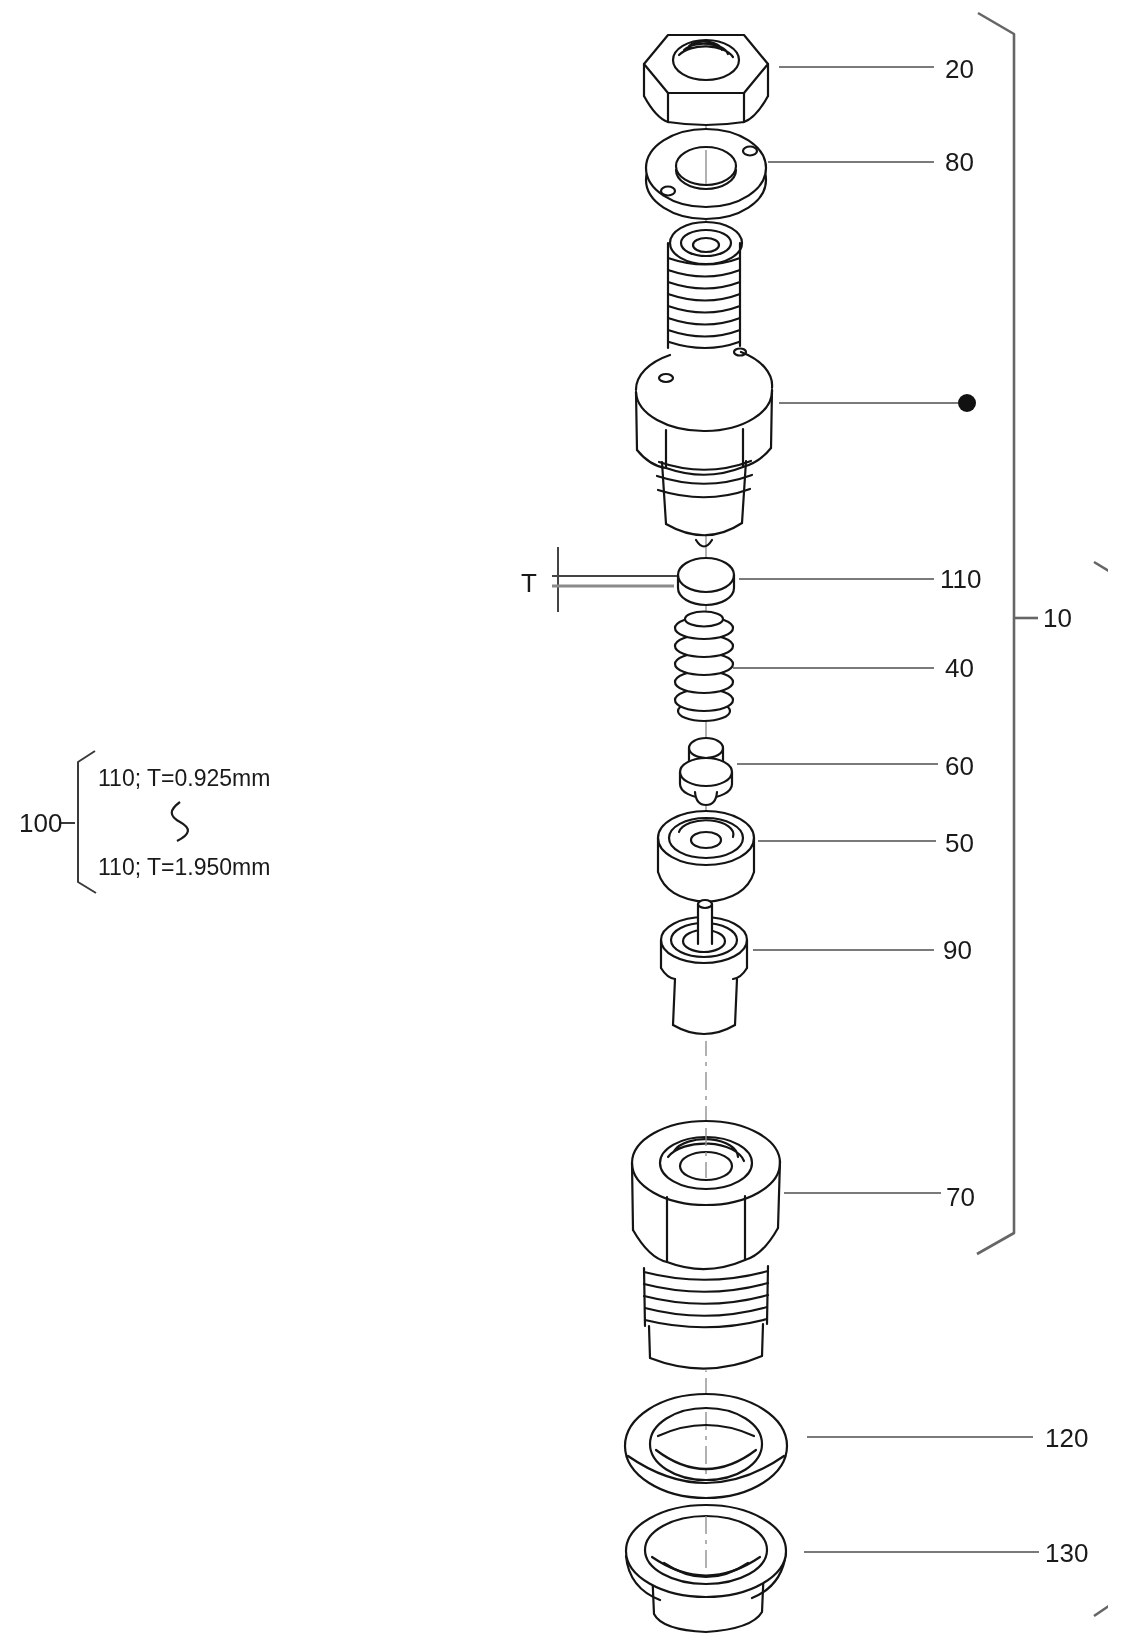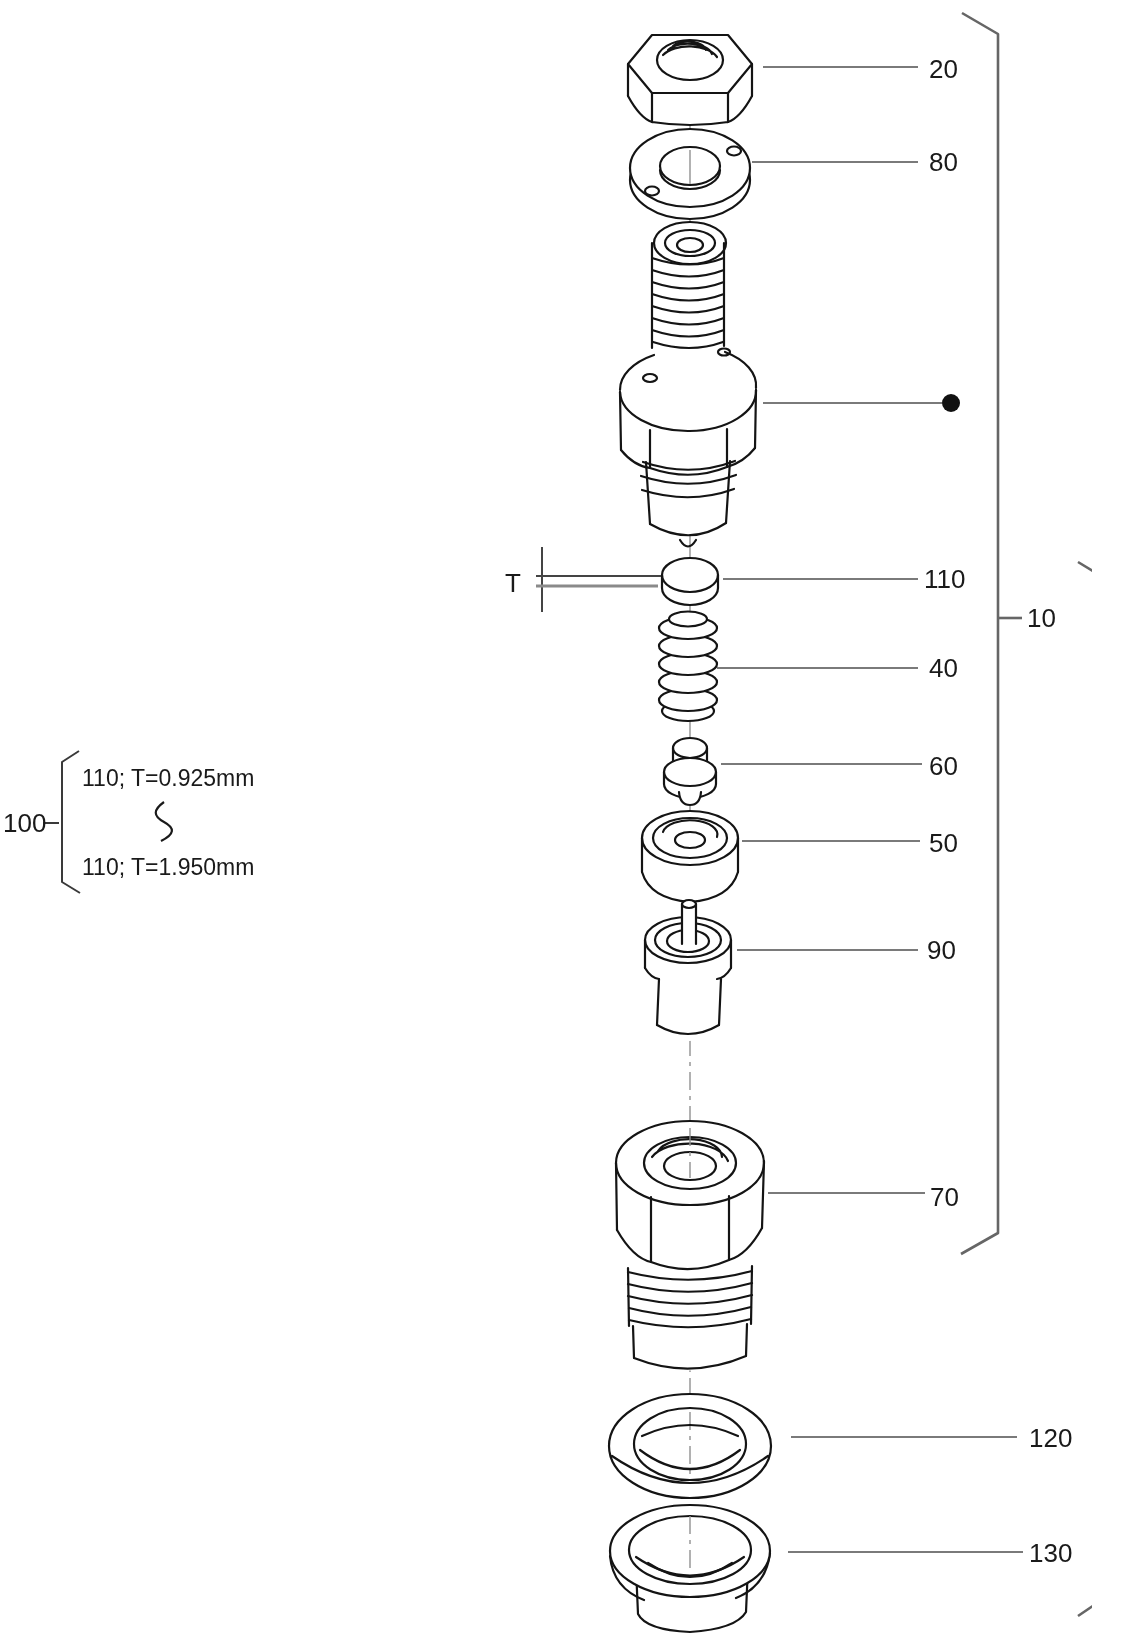--- a/index.html
+++ b/index.html
@@ -1,16 +1,16 @@
 <!DOCTYPE html>
 <html><head>
 <meta charset="utf-8">
 <style>
   html,body{margin:0;padding:0;background:#ffffff;}
-  #canvas{position:relative;width:1092px;height:1642px;background:#fff;overflow:hidden;}
+  #canvas{position:relative;width:1092px;height:1642px;background:#fff;overflow:hidden;margin-left:16px;}
   svg{display:block}
   .p{stroke:#141414;stroke-width:2.2;fill:none;stroke-linecap:round;stroke-linejoin:round}
   .w{fill:#ffffff}
   .leader{stroke:#7a7a7a;stroke-width:2;fill:none}
   .bracket{stroke:#666666;stroke-width:2.6;fill:none;stroke-linejoin:round}
   .lbracket{stroke:#3a3a3a;stroke-width:2;fill:none;stroke-linejoin:round}
   .axis{stroke:#919191;stroke-width:1.4;fill:none}
   .axisd{stroke:#919191;stroke-width:1.4;fill:none;stroke-dasharray:18 6 4 6}
   .dim{stroke:#444444;stroke-width:2;fill:none}
   .dim2{stroke:#8a8a8a;stroke-width:3;fill:none}

